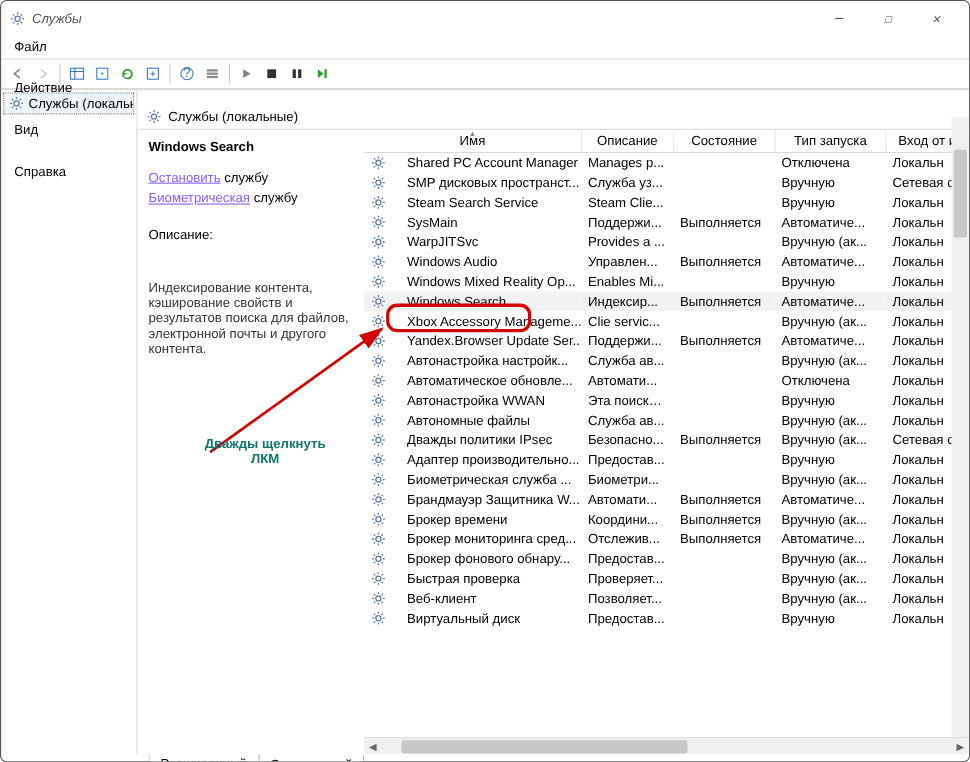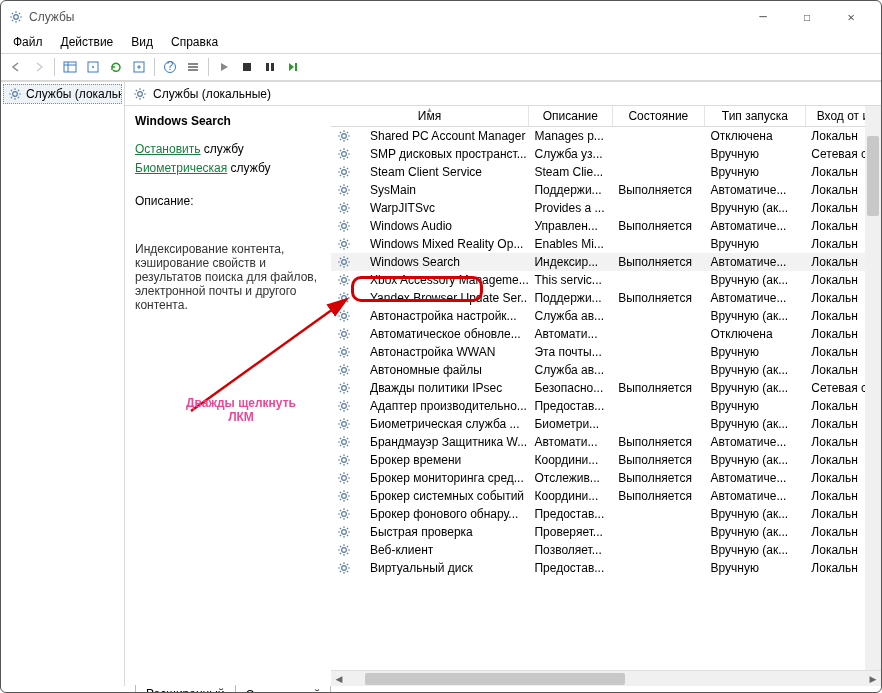--- a/index.html
+++ b/index.html
@@ -1,46 +1,46 @@
 <!DOCTYPE html>
 <html><head>
 <meta charset="utf-8">
 <style>
 * { margin: 0; padding: 0; box-sizing: border-box; font-family: "Segoe UI", Tahoma, sans-serif; font-size: 12px; }
 body { background: #fff; width: 882px; height: 693px; overflow: hidden; border: 1px solid #555; border-radius: 6px; position: relative; }
 
 
-.titlebar { height: 30px; display: flex; align-items: center; padding: 16px 8px; }
+.titlebar { height: 30px; display: flex; align-items: center; padding: 16px 8px; font-style: italic; }
 .titlebar .icon { margin-right: 6px; }
 .titlebar .title { flex: 1; color: #555; }
 .win-btns { display: flex; gap: 0; }
 .win-btn { width: 44px; height: 28px; display: flex; align-items: center; justify-content: center; color: #555; cursor: pointer; font-family: monospace; }
 
 
-.menubar { height: 20px; display: flex; padding: 0 6px; gap: 6px; }
+.menubar { height: 20px; display: flex; padding: 0 6px; gap: 20px; flex-direction: column; }
 .menubar .item { padding: 2px 6px; cursor: pointer; }
 
 
 .toolbar { height: 28px; display: flex; align-items: center; padding: 2px 4px; border-top: 1px solid #d9d9d9; border-bottom: 1px solid #d9d9d9; gap: 1px; }
 .tb-btn { width: 22px; height: 22px; display: flex; align-items: center; justify-content: center; border: 1px solid transparent; cursor: pointer; }
 .tb-sep { width: 1px; height: 18px; background: #ccc; margin: 0 3px; }
 
 
 .content { display: flex; height: calc(100% - 30px - 20px - 28px - 8px); border-top: 1px solid #d9d9d9; }
 .tree { width: 124px; border-right: 1px solid #d9d9d9; padding: 2px; }
 .tree-item { display: flex; align-items: center; gap: 4px; padding: 2px 4px; background: #eef3f8; border: 1px dotted #888; white-space: nowrap; overflow: hidden; }
 
 .main { flex: 1; display: flex; flex-direction: column; position: relative; }
-.main-head { height: 24px; display: flex; align-items: center; gap: 6px; padding: 3px 8px; border-bottom: 1px solid #d9d9d9; background: #fff; }
+.main-head { height: 24px; display: flex; align-items: center; gap: 6px; padding: 3px 8px; border-bottom: 1px solid #d9d9d9; background: #fff; margin-top: 12px; }
 
 .main-body { flex: 1; display: flex; overflow: hidden; }
 .desc-pane { width: 206px; padding: 8px 10px; position: relative; }
 .desc-pane .svc-name { font-weight: bold; margin-bottom: 12px; }
 .desc-pane .actions { margin-bottom: 16px; line-height: 1.6; }
-.desc-pane a { color: #15803d; text-decoration: underline; cursor: pointer; }
+.desc-pane a { color: #8b5cf6; text-decoration: underline; cursor: pointer; }
 .desc-pane .desc-h { margin-bottom: 13px; }
 .desc-pane .desc-t { color: #333; margin-top: 34px; }
 
 .list-wrap { flex: 1; overflow: hidden; position: relative; display: flex; flex-direction: column; }
 .list { flex: 1; overflow: hidden; }
 table { width: 100%; border-collapse: collapse; table-layout: fixed; }
 th { text-align: center; font-weight: normal; padding: 3px 6px; border-right: 1px solid #e4e4e4; border-bottom: 1px solid #d9d9d9; background: #fff; position: sticky; top: 0; white-space: nowrap; overflow: hidden; cursor: pointer; }
 td { padding: 1px 6px; white-space: nowrap; overflow: hidden; text-overflow: ellipsis; height: 18px; vertical-align: middle; }
 td.name { display: flex; align-items: center; gap: 19px; }
 tr.sel td { background: #f2f2f2; }
@@ -59,21 +59,21 @@
 .tabs { height: 22px; margin-left: 124px; display: flex; align-items: flex-end; padding-left: 10px; }
 .tab { padding: 2px 10px; border: 1px solid #bbb; border-top: none; background: #fff; border-bottom-left-radius: 4px; border-bottom-right-radius: 4px; margin-right: -1px; cursor: pointer; position: relative; top: -3px; }
 .tab.act { background: #fff; font-weight: normal; z-index: 2; top: -4px; }
 
 
 .gear { width: 14px; height: 14px; }
 .gear svg { width: 14px; height: 14px; }
 
 
 .annot-box { position: absolute; border: 3px solid #d40000; border-radius: 10px; pointer-events: none; }
-.annot-text { position: absolute; color: #ec4899; font-weight: bold; font-size: 17px; text-align: center; font-family: "Times New Roman", serif; pointer-events: none; line-height: 1.2; }
+.annot-text { position: absolute; color: #0f766e; font-weight: bold; font-size: 17px; text-align: center; font-family: "Times New Roman", serif; pointer-events: none; line-height: 1.2; }
 .arrow-svg { position: absolute; pointer-events: none; }
 </style>
 </head>
 <body>
 
 <div class="titlebar">
   <span class="gear icon">
     <svg viewBox="0 0 24 24">
         <circle cx="12" cy="12" r="4" fill="none" stroke="#5a7aa8" stroke-width="2"></circle>
         <path d="M12 2v3M12 19v3M2 12h3M19 12h3M4.9 4.9l2.1 2.1M17 17l2.1 2.1M4.9 19.1L7 17M17 7l2.1-2.1" stroke="#5a7aa8" stroke-width="2"></path>
@@ -246,21 +246,21 @@
                   <td></td>
                   <td>Вручную</td>
                   <td>Сетевая с</td>
                 </tr>
                 <tr class="row">
                   <td class="name">
                     <span class="gear"><svg viewBox="0 0 24 24" width="14" height="14">
                         <circle cx="12" cy="12" r="4" fill="none" stroke="#5a7aa8" stroke-width="2"></circle>
                         <path d="M12 2v3M12 19v3M2 12h3M19 12h3M4.9 4.9l2.1 2.1M17 17l2.1 2.1M4.9 19.1L7 17M17 7l2.1-2.1" stroke="#5a7aa8" stroke-width="2"></path>
                       </svg></span>
-                    <span>Steam Client Service</span>
+                    <span>Steam Search Service</span>
                   </td>
                   <td>Steam Clie...</td>
                   <td></td>
                   <td>Вручную</td>
                   <td>Локальн</td>
                 </tr>
                 <tr class="row">
                   <td class="name">
                     <span class="gear"><svg viewBox="0 0 24 24" width="14" height="14">
                         <circle cx="12" cy="12" r="4" fill="none" stroke="#5a7aa8" stroke-width="2"></circle>
@@ -326,21 +326,21 @@
                   <td>Локальн</td>
                 </tr>
                 <tr class="row">
                   <td class="name">
                     <span class="gear"><svg viewBox="0 0 24 24" width="14" height="14">
                         <circle cx="12" cy="12" r="4" fill="none" stroke="#5a7aa8" stroke-width="2"></circle>
                         <path d="M12 2v3M12 19v3M2 12h3M19 12h3M4.9 4.9l2.1 2.1M17 17l2.1 2.1M4.9 19.1L7 17M17 7l2.1-2.1" stroke="#5a7aa8" stroke-width="2"></path>
                       </svg></span>
                     <span>Xbox Accessory Manageme...</span>
                   </td>
-                  <td>This servic...</td>
+                  <td>Clie servic...</td>
                   <td></td>
                   <td>Вручную (ак...</td>
                   <td>Локальн</td>
                 </tr>
                 <tr class="row">
                   <td class="name">
                     <span class="gear"><svg viewBox="0 0 24 24" width="14" height="14">
                         <circle cx="12" cy="12" r="4" fill="none" stroke="#5a7aa8" stroke-width="2"></circle>
                         <path d="M12 2v3M12 19v3M2 12h3M19 12h3M4.9 4.9l2.1 2.1M17 17l2.1 2.1M4.9 19.1L7 17M17 7l2.1-2.1" stroke="#5a7aa8" stroke-width="2"></path>
                       </svg></span>
@@ -378,21 +378,21 @@
                   <td>Локальн</td>
                 </tr>
                 <tr class="row">
                   <td class="name">
                     <span class="gear"><svg viewBox="0 0 24 24" width="14" height="14">
                         <circle cx="12" cy="12" r="4" fill="none" stroke="#5a7aa8" stroke-width="2"></circle>
                         <path d="M12 2v3M12 19v3M2 12h3M19 12h3M4.9 4.9l2.1 2.1M17 17l2.1 2.1M4.9 19.1L7 17M17 7l2.1-2.1" stroke="#5a7aa8" stroke-width="2"></path>
                       </svg></span>
                     <span>Автонастройка WWAN</span>
                   </td>
-                  <td>Эта почты...</td>
+                  <td>Эта поиска...</td>
                   <td></td>
                   <td>Вручную</td>
                   <td>Локальн</td>
                 </tr>
                 <tr class="row">
                   <td class="name">
                     <span class="gear"><svg viewBox="0 0 24 24" width="14" height="14">
                         <circle cx="12" cy="12" r="4" fill="none" stroke="#5a7aa8" stroke-width="2"></circle>
                         <path d="M12 2v3M12 19v3M2 12h3M19 12h3M4.9 4.9l2.1 2.1M17 17l2.1 2.1M4.9 19.1L7 17M17 7l2.1-2.1" stroke="#5a7aa8" stroke-width="2"></path>
                       </svg></span>
@@ -470,33 +470,20 @@
                 </tr>
                 <tr class="row">
                   <td class="name">
                     <span class="gear"><svg viewBox="0 0 24 24" width="14" height="14">
                         <circle cx="12" cy="12" r="4" fill="none" stroke="#5a7aa8" stroke-width="2"></circle>
                         <path d="M12 2v3M12 19v3M2 12h3M19 12h3M4.9 4.9l2.1 2.1M17 17l2.1 2.1M4.9 19.1L7 17M17 7l2.1-2.1" stroke="#5a7aa8" stroke-width="2"></path>
                       </svg></span>
                     <span>Брокер мониторинга сред...</span>
                   </td>
                   <td>Отслежив...</td>
-                  <td>Выполняется</td>
-                  <td>Автоматиче...</td>
-                  <td>Локальн</td>
-                </tr>
-                <tr class="row">
-                  <td class="name">
-                    <span class="gear"><svg viewBox="0 0 24 24" width="14" height="14">
-                        <circle cx="12" cy="12" r="4" fill="none" stroke="#5a7aa8" stroke-width="2"></circle>
-                        <path d="M12 2v3M12 19v3M2 12h3M19 12h3M4.9 4.9l2.1 2.1M17 17l2.1 2.1M4.9 19.1L7 17M17 7l2.1-2.1" stroke="#5a7aa8" stroke-width="2"></path>
-                      </svg></span>
-                    <span>Брокер системных событий</span>
-                  </td>
-                  <td>Координи...</td>
                   <td>Выполняется</td>
                   <td>Автоматиче...</td>
                   <td>Локальн</td>
                 </tr>
                 <tr class="row">
                   <td class="name">
                     <span class="gear"><svg viewBox="0 0 24 24" width="14" height="14">
                         <circle cx="12" cy="12" r="4" fill="none" stroke="#5a7aa8" stroke-width="2"></circle>
                         <path d="M12 2v3M12 19v3M2 12h3M19 12h3M4.9 4.9l2.1 2.1M17 17l2.1 2.1M4.9 19.1L7 17M17 7l2.1-2.1" stroke="#5a7aa8" stroke-width="2"></path>
                       </svg></span>

